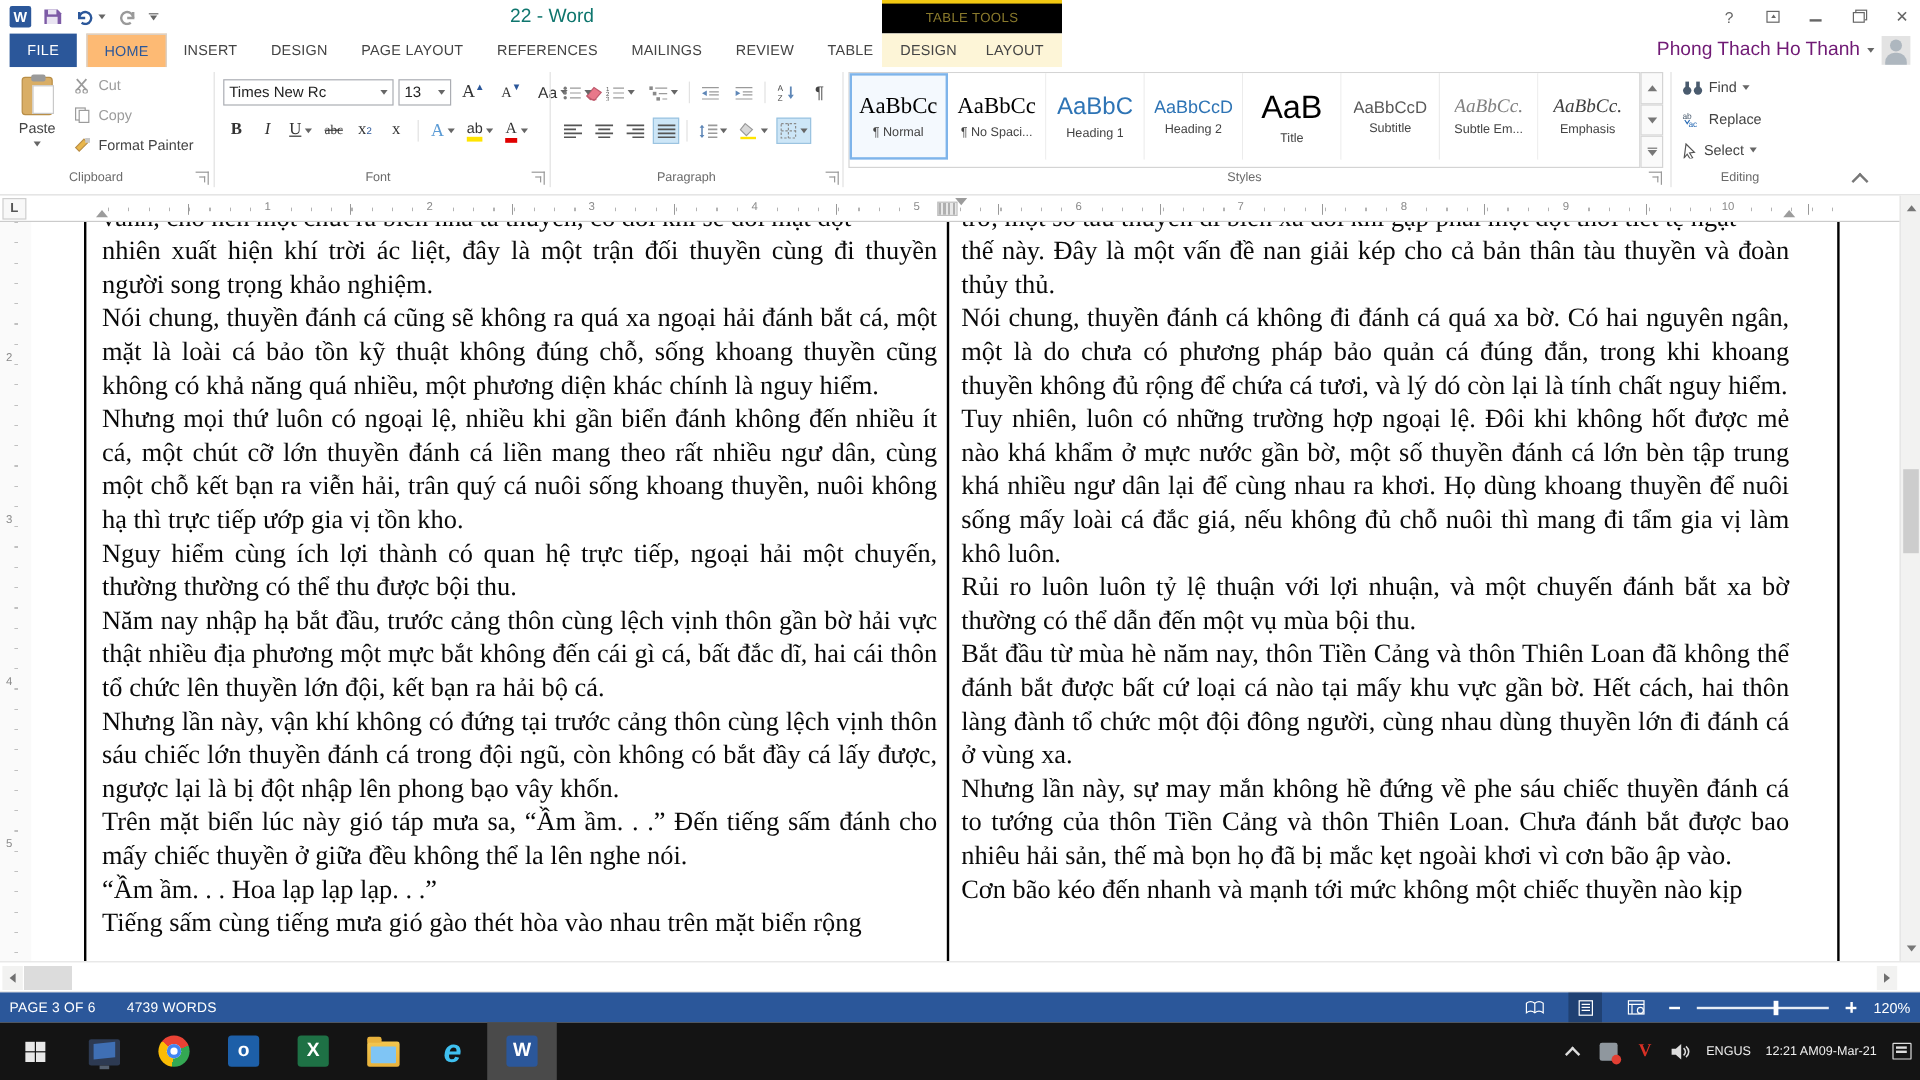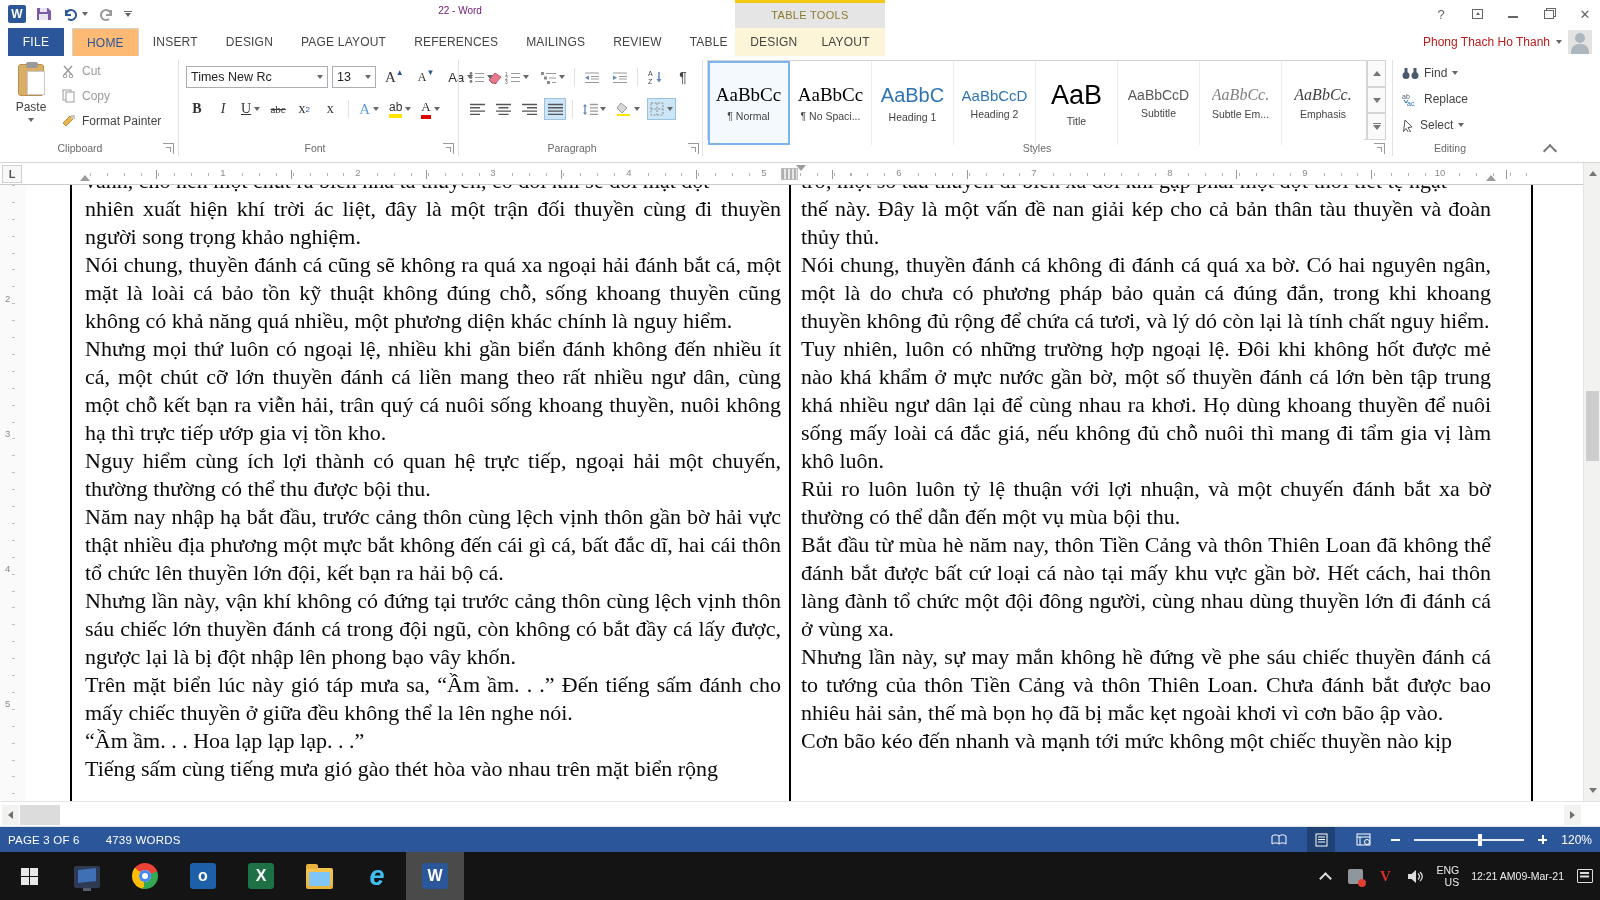--- a/index.html
+++ b/index.html
@@ -4,38 +4,38 @@
 <style>
 *{box-sizing:border-box;margin:0;padding:0}
 html,body{width:1600px;height:900px;overflow:hidden}
 body{font-family:"Liberation Sans","DejaVu Sans",sans-serif;background:#fff;position:relative;color:#444}
 
 
 .titlebar{position:absolute;top:0;left:0;width:1600px;height:28px;background:#fff}
 .qat{position:absolute;left:8px;top:2px;display:flex;align-items:center;gap:10px;height:24px}
 .qat .ic{display:inline-flex;align-items:center;justify-content:center}
 .wlogo{width:18px;height:18px;background:#2b579a;color:#fff;font-size:12px;font-weight:bold;display:flex;align-items:center;justify-content:center;border-radius:2px}
-.doc-title{position:absolute;left:380px;top:5px;width:160px;text-align:center;font-size:10px;color:#701a75}
-.ctx-head{position:absolute;left:735px;top:0;width:150px;height:28px;background:#e5e5e5;border-top:3px solid #f2c811;text-align:center;font-size:11px;line-height:24px;color:#8a7a2c;letter-spacing:.3px}
+.doc-title{position:absolute;left:380px;top:5px;width:160px;text-align:center;font-size:16px;color:#0f766e}
+.ctx-head{position:absolute;left:735px;top:0;width:150px;height:28px;background:#000000;border-top:3px solid #f2c811;text-align:center;font-size:11px;line-height:24px;color:#8a7a2c;letter-spacing:.3px}
 .winbtns{position:absolute;right:6px;top:4px;display:flex;gap:18px;align-items:center;height:20px;color:#666;font-size:13px}
 .wb{width:18px;height:18px;display:flex;align-items:center;justify-content:center}
 .wb-min{width:10px;border-bottom:2px solid #666;height:8px}
 .wb-restore{width:10px;height:9px;border:1px solid #666;box-shadow:2px -2px 0 -1px #fff,2px -2px 0 0 #666}
 .wb-ribbonopt{width:11px;height:10px;border:1px solid #666;position:relative}
 .wb-ribbonopt:after{content:"";position:absolute;left:3px;top:2px;border-left:2px solid transparent;border-right:2px solid transparent;border-bottom:3px solid #666}
 
 
 .tabrow{position:absolute;top:28px;left:0;width:1600px;height:28px;background:#fff}
 .filetab{position:absolute;left:8px;top:0;width:56px;height:28px;background:#2b579a;color:#fff;font-size:12px;display:flex;align-items:center;justify-content:center;letter-spacing:.3px}
 .rtabs{position:absolute;left:72px;top:0;height:28px;display:flex}
 .rtab{height:28px;padding:0 14px;display:flex;align-items:center;font-size:12px;color:#444;letter-spacing:.2px}
 .rtab.active{background:#fdba74;color:#2b579a;border:1px solid #d4d4d4;border-bottom:none}
 .ctx-tabs{position:absolute;left:735px;top:0;width:150px;height:28px;background:#fdf5d7;display:flex;justify-content:center;gap:8px}
 .ctx-tabs .rtab{padding:0 8px}
-.account{position:absolute;right:8px;top:0;height:28px;display:flex;align-items:center;gap:6px;font-size:12px;color:#b91c1c}
+.account{position:absolute;right:8px;top:0;height:28px;display:flex;align-items:center;gap:6px;font-size:16px;color:#701a75}
 .avatar{width:24px;height:24px;background:#e3e3e3;position:relative;overflow:hidden}
 .avatar:before{content:"";position:absolute;left:7px;top:3px;width:10px;height:10px;border-radius:50%;background:#aeb7bf}
 .avatar:after{content:"";position:absolute;left:3px;top:14px;width:18px;height:12px;border-radius:8px 8px 0 0;background:#aeb7bf}
 
 
 .ribbon{position:absolute;top:56px;left:0;width:1600px;height:107px;background:#fff;border-bottom:1px solid #d4d4d4;font-size:12px}
 .gsep{position:absolute;top:4px;height:96px;width:1px;background:#e2e2e2}
 .glabel{position:absolute;top:86px;font-size:10.5px;color:#6a6a6a;text-align:center}
 .launcher{position:absolute;top:87px;width:11px;height:11px;border-left:1px solid #9a9a9a;border-bottom:1px solid #9a9a9a;transform:rotate(180deg)}
 .launcher:after{content:"";position:absolute;left:2px;top:2px;width:4px;height:4px;border-left:1px solid #9a9a9a;border-bottom:1px solid #9a9a9a}
@@ -45,21 +45,21 @@
 .rbtn.on{background:#cde6f7;border-color:#9bc3e0}
 .paste{position:absolute;left:8px;top:6px;width:46px;height:74px;display:flex;flex-direction:column;align-items:center;justify-content:flex-start;gap:4px}
 .clipb{width:26px;height:32px;background:#d9ae66;border:1px solid #b98e46;border-radius:3px;position:relative;margin-top:2px}
 .clipb:before{content:"";position:absolute;left:7px;top:-3px;width:12px;height:6px;background:#9a9a9a;border-radius:2px}
 .clipb:after{content:"";position:absolute;left:8px;top:6px;width:16px;height:22px;background:#fff;border:1px solid #c9c9c9}
 .smlbl{font-size:12px;color:#444}
 .gray{color:#9b9b9b}
 .combo{display:flex;align-items:center;justify-content:space-between;border:1px solid #abadb3;background:#fff;height:22px;padding:0 4px;font-size:12.5px;color:#222}
 .fbtn{font-family:"Liberation Serif","DejaVu Serif",serif;font-size:14px;color:#333}
 .galbox{position:absolute;left:707px;top:4px;width:660px;height:80px;border:1px solid #d4d4d4;display:flex}
-.gitem{width:82px;height:84px;display:flex;flex-direction:column;align-items:center;justify-content:center;gap:4px;border-right:1px solid #ececec;background:#fff}
+.gitem{width:82px;height:72px;display:flex;flex-direction:column;align-items:center;justify-content:center;gap:4px;border-right:1px solid #ececec;background:#fff}
 .gitem.sel{outline:2px solid #7eb4ea;outline-offset:-2px;background:#f4f9fe}
 .gprev{white-space:nowrap;overflow:hidden;max-width:78px}
 .glab{font-size:10.5px;color:#444;white-space:nowrap;overflow:hidden;max-width:78px}
 .sp-n{font-family:"Liberation Serif","DejaVu Serif",serif;font-size:19px;color:#000}
 .sp-h1{font-size:20px;color:#2e74b5}
 .sp-h2{font-size:15px;color:#2e74b5}
 .sp-t{font-size:27px;color:#000;font-weight:300}
 .sp-st{font-size:14px;color:#595959}
 .sp-se{font-family:"Liberation Serif","DejaVu Serif",serif;font-style:italic;font-size:16px;color:#808080}
 .sp-em{font-family:"Liberation Serif","DejaVu Serif",serif;font-style:italic;font-size:16px;color:#404040}
@@ -125,21 +125,21 @@
 .ie{font-size:27px;font-weight:bold;color:#3fc0f0;font-style:italic;position:relative;line-height:1}
 .monitor{width:26px;height:22px;background:#2d3a52;border-radius:2px;position:relative;margin-top:2px}
 .monitor:before{content:"";position:absolute;left:4px;top:3px;width:18px;height:13px;background:#3f6fb4;transform:skewY(-6deg)}
 .monitor:after{content:"";position:absolute;left:9px;bottom:-3px;width:8px;height:3px;background:#55606f}
 .tray{position:absolute;right:6px;display:flex;align-items:center;gap:12px;color:#eee}
 .chev{width:9px;height:9px;border-left:2px solid #ddd;border-top:2px solid #ddd;transform:rotate(45deg);margin-top:4px}
 .trayic{width:18px;height:18px;display:flex;align-items:center;justify-content:center;position:relative}
 .badge{width:15px;height:15px;background:#8f979e;border-radius:2px;position:relative}
 .badge:after{content:"";position:absolute;right:-3px;bottom:-3px;width:8px;height:8px;border-radius:50%;background:#e23f33}
 .vicon{color:#d93025;font-weight:bold;font-size:15px;font-family:"Liberation Serif",serif}
-.langblk{display:flex;flex-direction:column;align-items:flex-end;font-size:10.5px;line-height:12px}
+.langblk{display:flex;flex-direction:row;align-items:center;font-size:10.5px;line-height:12px}
 .clockblk{display:flex;flex-direction:row;align-items:flex-end;font-size:10.5px;line-height:12px}
 .action{width:16px;height:14px;border:1.5px solid #ddd;border-radius:1px;position:relative}
 .action:before{content:"";position:absolute;left:2px;top:2px;width:9px;height:1.5px;background:#ddd;box-shadow:0 3.5px 0 #ddd}
 svg{display:block}
 </style>
 </head>
 <body>
 
 <div class="titlebar">
   <div class="qat">

